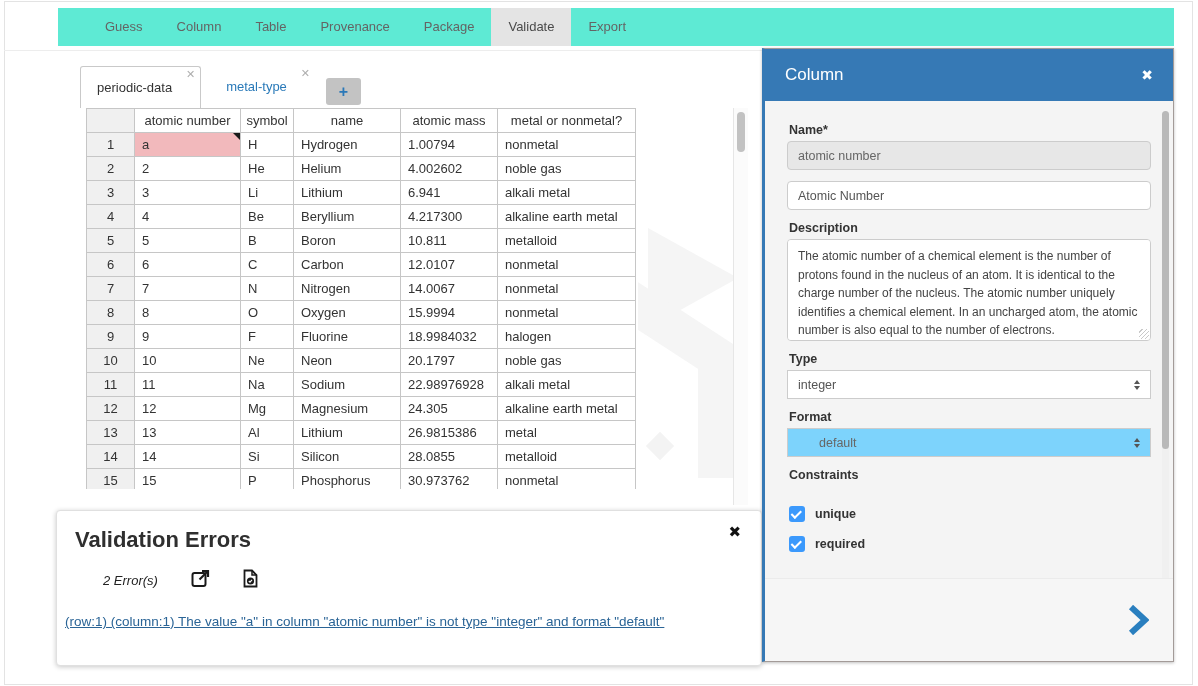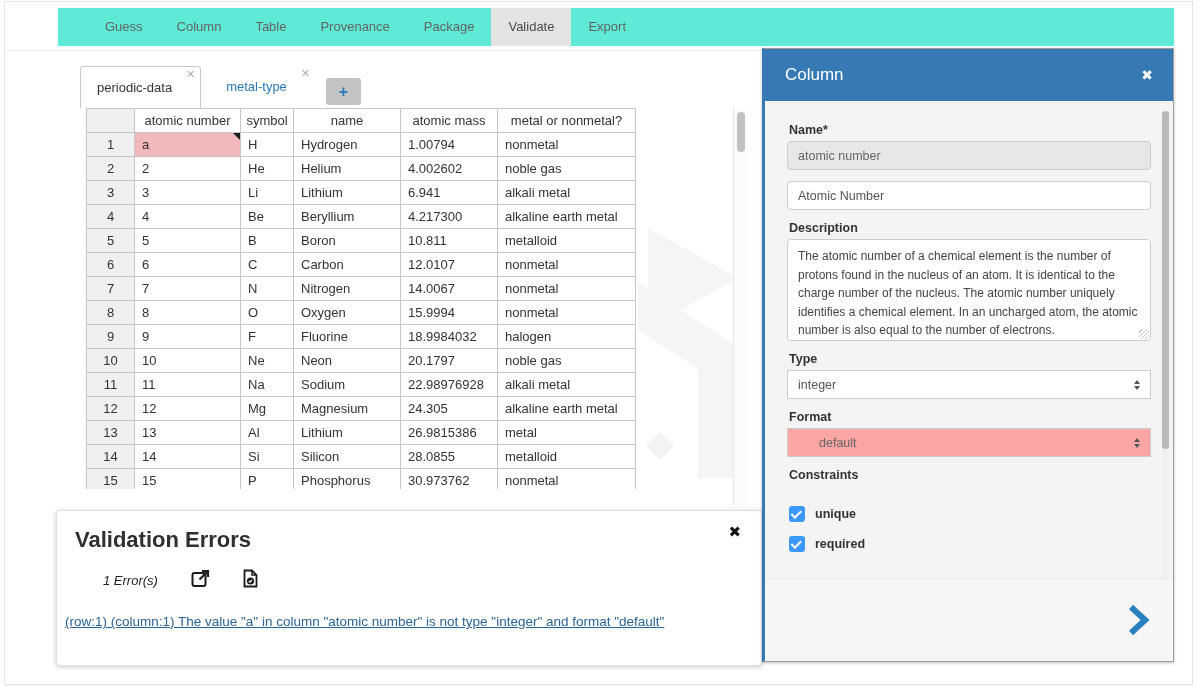--- a/index.html
+++ b/index.html
@@ -62,21 +62,21 @@
   .txt-input{display:block;width:100%;height:29px;box-sizing:border-box;border:1px solid #ccc;border-radius:4px;
              background:#fff;font-family:inherit;font-size:12.5px;color:#555;padding:0 10px;}
   .txt-input.dis{background:#e7e7e7;color:#666;}
   .ta-wrap{position:relative;}
   textarea.desc{display:block;width:100%;height:102px;box-sizing:border-box;border:1px solid #ccc;border-radius:4px;
            background:#fff;font-family:inherit;font-size:12px;line-height:1.55;color:#444;padding:7px 10px;resize:none;}
   .resize-corner{position:absolute;right:2px;bottom:2px;width:10px;height:10px;pointer-events:none;
            background:repeating-linear-gradient(135deg,transparent 0 2px,#c9c9c9 2px 3px);}
   .sel{height:29px;box-sizing:border-box;border:1px solid #ccc;border-radius:0;background:#fff;display:flex;
        align-items:center;justify-content:space-between;padding:0 10px;font-size:12.5px;color:#555;}
-  .sel.dis{background:#fca5a5;color:#666;padding-left:31px;}
+  .sel.dis{background:#7dd3fc;color:#666;padding-left:31px;}
   .spin{display:flex;flex-direction:column;gap:2px;}
   .spin i{display:block;width:0;height:0;border-left:3.5px solid transparent;border-right:3.5px solid transparent;}
   .spin .up{border-bottom:4.5px solid #555;}
   .spin .dn{border-top:4.5px solid #555;}
   .constraints-label{font-size:12.5px;font-weight:700;color:#333;margin:2px 0 24px 2px;}
   .cb-row{display:flex;align-items:center;gap:10px;margin:0 0 14px 2px;font-size:12.5px;font-weight:700;color:#333;}
   .cb{width:16px;height:16px;border-radius:3px;background:var(--checkbox,#3b99fc);display:inline-flex;
       align-items:center;justify-content:center;}
   .cb::after{content:'';width:8px;height:4px;border-left:2px solid #fff;border-bottom:2px solid #fff;
       transform:rotate(-45deg) translate(0,-1px);}
@@ -260,21 +260,21 @@
   </div>
 
   <div class="vtrack">
     <div class="vthumb"></div>
   </div>
 
   <section class="errorPanel">
     <h2 class="ep-title">Validation Errors</h2>
     <span class="ep-close">✖</span>
     <div class="ep-meta">
-      <span class="ep-count">1 Error(s)</span>
+      <span class="ep-count">2 Error(s)</span>
       <span>
         <svg width="19" height="19" viewBox="0 0 19 19">
           <rect x="1.5" y="4" width="13" height="13" rx="2" fill="none" stroke="#1a1a1a" stroke-width="2"></rect>
           <path d="M8.5 10.5 L16.5 2.5" stroke="#1a1a1a" stroke-width="2.2" fill="none"></path>
           <path d="M11 2 h6 v6" stroke="#1a1a1a" stroke-width="2.2" fill="none"></path>
         </svg>
       </span>
       <span>
         <svg width="15" height="19" viewBox="0 0 15 19">
           <path d="M1.5 1.5 h7.5 l4.5 4.5 v11.5 h-12 z" fill="none" stroke="#1a1a1a" stroke-width="1.8"></path>

